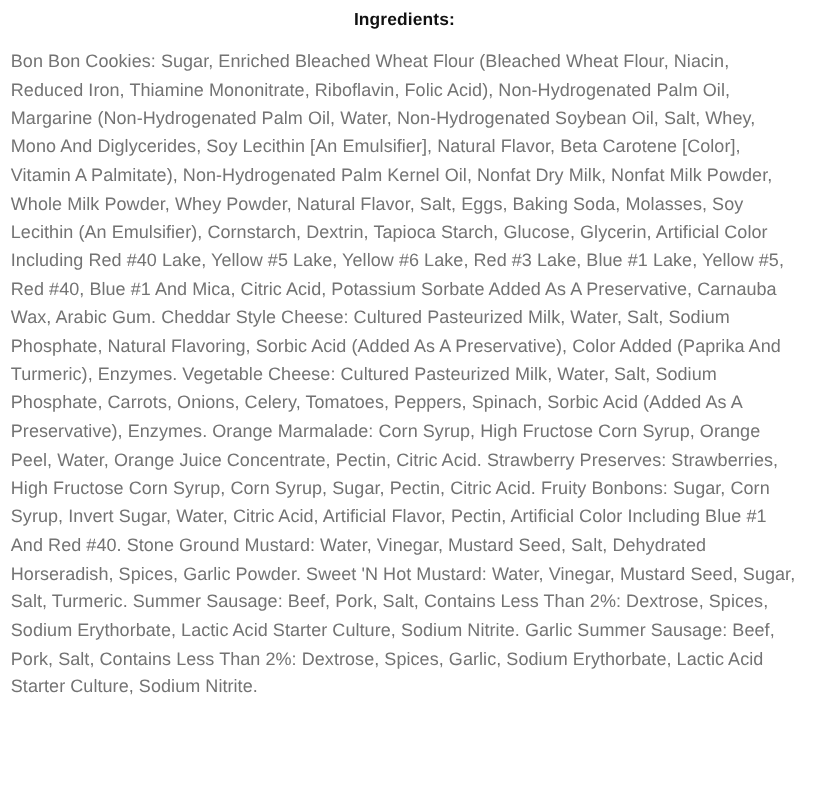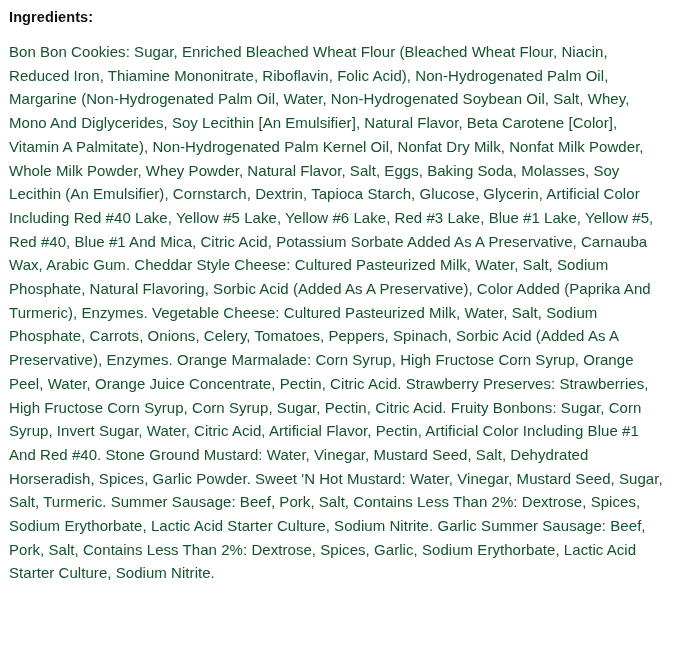--- a/index.html
+++ b/index.html
@@ -19,26 +19,27 @@
     box-sizing: border-box;
     width: 679px;
   }
   .ingredients-heading {
     font-size: 14.5px;
     font-weight: 700;
     color: #111111;
     line-height: 20px;
     margin: 0;
     letter-spacing: 0.1px;
+    text-align: center;
   }
   .ingredients-text {
     margin: 13px 0 0 0;
     font-size: 15px;
     font-weight: 400;
-    color: #14532d;
+    color: #737373;
     line-height: 23.7px;
     letter-spacing: 0.05px;
   }
 </style>
 </head>
 <body>
 
 <div class="ingredients-section">
   <h2 class="ingredients-heading">Ingredients:</h2>
   <p class="ingredients-text">Bon Bon Cookies: Sugar, Enriched Bleached Wheat Flour (Bleached Wheat Flour, Niacin, Reduced Iron, Thiamine Mononitrate, Riboflavin, Folic Acid), Non-Hydrogenated Palm Oil, Margarine (Non-Hydrogenated Palm Oil, Water, Non-Hydrogenated Soybean Oil, Salt, Whey, Mono And Diglycerides, Soy Lecithin [An Emulsifier], Natural Flavor, Beta Carotene [Color], Vitamin A Palmitate), Non-Hydrogenated Palm Kernel Oil, Nonfat Dry Milk, Nonfat Milk Powder, Whole Milk Powder, Whey Powder, Natural Flavor, Salt, Eggs, Baking Soda, Molasses, Soy Lecithin (An Emulsifier), Cornstarch, Dextrin, Tapioca Starch, Glucose, Glycerin, Artificial Color Including Red #40 Lake, Yellow #5 Lake, Yellow #6 Lake, Red #3 Lake, Blue #1 Lake, Yellow #5, Red #40, Blue #1 And Mica, Citric Acid, Potassium Sorbate Added As A Preservative, Carnauba Wax, Arabic Gum. Cheddar Style Cheese: Cultured Pasteurized Milk, Water, Salt, Sodium Phosphate, Natural Flavoring, Sorbic Acid (Added As A Preservative), Color Added (Paprika And Turmeric), Enzymes. Vegetable Cheese: Cultured Pasteurized Milk, Water, Salt, Sodium Phosphate, Carrots, Onions, Celery, Tomatoes, Peppers, Spinach, Sorbic Acid (Added As A Preservative), Enzymes. Orange Marmalade: Corn Syrup, High Fructose Corn Syrup, Orange Peel, Water, Orange Juice Concentrate, Pectin, Citric Acid. Strawberry Preserves: Strawberries, High Fructose Corn Syrup, Corn Syrup, Sugar, Pectin, Citric Acid. Fruity Bonbons: Sugar, Corn Syrup, Invert Sugar, Water, Citric Acid, Artificial Flavor, Pectin, Artificial Color Including Blue #1 And Red #40. Stone Ground Mustard: Water, Vinegar, Mustard Seed, Salt, Dehydrated Horseradish, Spices, Garlic Powder. Sweet 'N Hot Mustard: Water, Vinegar, Mustard Seed, Sugar, Salt, Turmeric. Summer Sausage: Beef, Pork, Salt, Contains Less Than 2%: Dextrose, Spices, Sodium Erythorbate, Lactic Acid Starter Culture, Sodium Nitrite. Garlic Summer Sausage: Beef, Pork, Salt, Contains Less Than 2%: Dextrose, Spices, Garlic, Sodium Erythorbate, Lactic Acid Starter Culture, Sodium Nitrite.</p>

